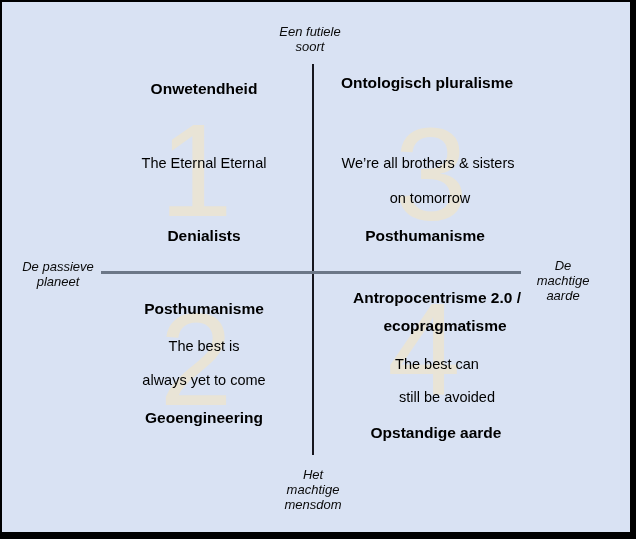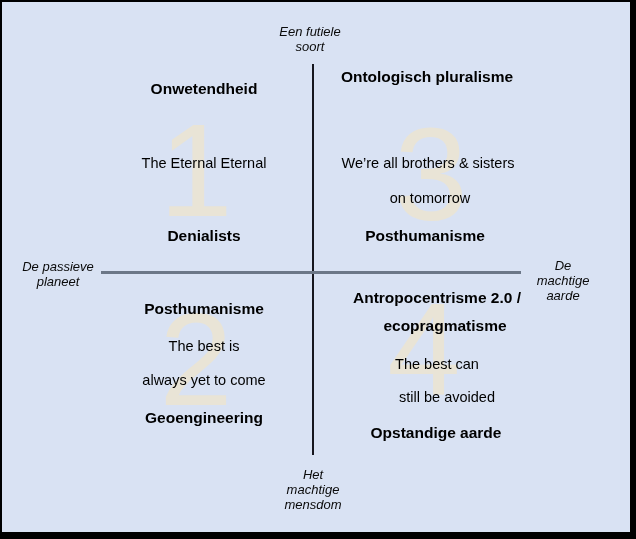--- a/index.html
+++ b/index.html
@@ -92,21 +92,21 @@
   <div class="axis-label" style="left:561px; top:256px;">De machtige
 aarde</div>
   <div class="axis-label" style="left:311px; top:465px;">Het
 machtige
 mensdom</div>
 
   <div class="txt bold" style="left:202px; top:78px;">Onwetendheid</div>
   <div class="txt reg" style="left:202px; top:153px;">The Eternal Eternal</div>
   <div class="txt bold" style="left:202px; top:225px;">Denialists</div>
 
-  <div class="txt bold" style="left:425px; top:66px;">Ontologisch pluralisme</div>
+  <div class="txt bold" style="left:425px; top:72px;">Ontologisch pluralisme</div>
   <div class="txt reg" style="left:426px; top:153px;">We’re all brothers &amp; sisters</div>
   <div class="txt reg" style="left:428px; top:188px;">on tomorrow</div>
   <div class="txt bold" style="left:423px; top:225px;">Posthumanisme</div>
 
   <div class="txt bold" style="left:202px; top:298px;">Posthumanisme</div>
   <div class="txt reg" style="left:202px; top:336px;">The best is</div>
   <div class="txt reg" style="left:202px; top:370px;">always yet to come</div>
   <div class="txt bold" style="left:202px; top:407px;">Geoengineering</div>
 
   <div class="txt bold" style="left:435px; top:287px;">Antropocentrisme 2.0 /</div>

